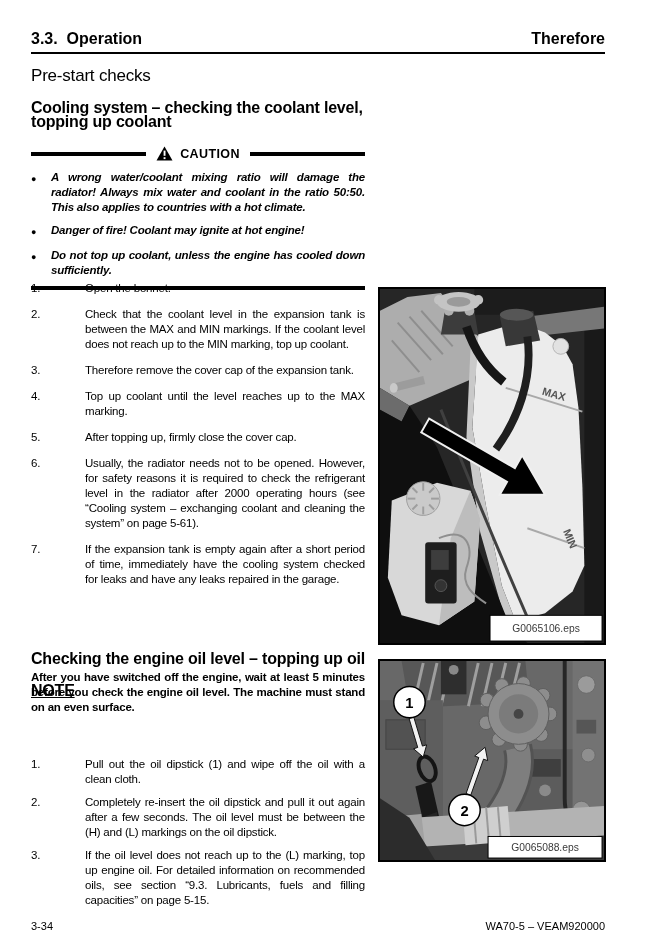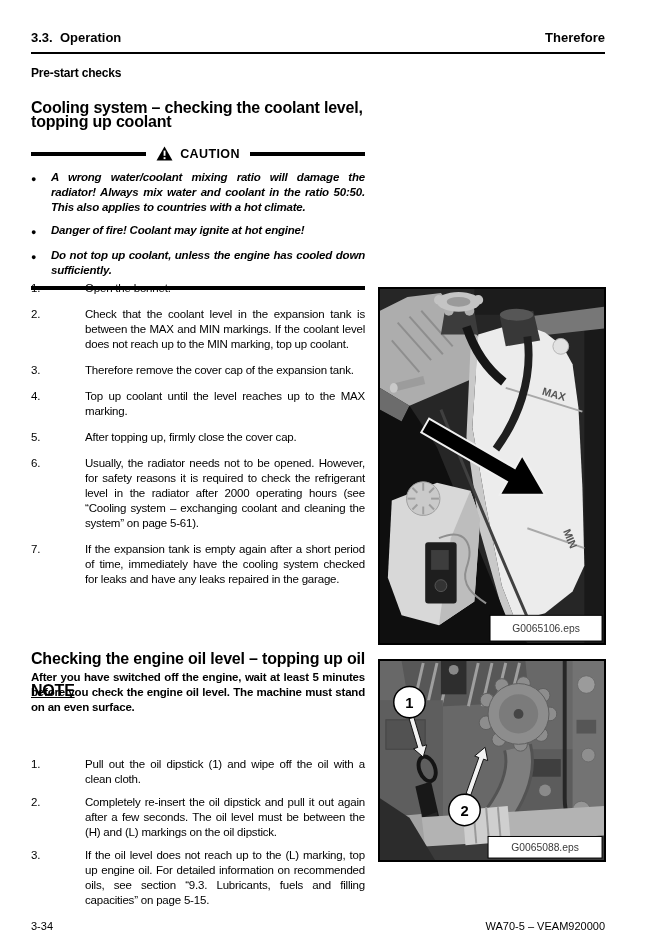--- a/index.html
+++ b/index.html
@@ -3,23 +3,23 @@
 <meta charset="utf-8">
 <style>
   html,body{margin:0;padding:0;}
   body{
     width:650px;height:930px;background:#ffffff;color:#000;
     font-family:"Liberation Sans", sans-serif;
     position:relative;overflow:hidden;
     -webkit-font-smoothing:antialiased;
   }
   .abs{position:absolute;}
-  .hdr{font-size:13px;font-weight:bold;white-space:pre;}
+  .hdr{font-size:16px;font-weight:bold;white-space:pre;}
   .rule{height:2px;background:#000;}
-  .doc-title{font-size:12px;font-weight:bold;letter-spacing:-0.2px;}
+  .doc-title{font-size:17px;font-weight:normal;letter-spacing:-0.2px;}
   .subhead{font-size:16px;font-weight:bold;line-height:13.5px;letter-spacing:-0.2px;}
   .body-txt{font-size:11.5px;line-height:15px;letter-spacing:-0.2px;}
   .bold{font-weight:bold;}
   .just{text-align:justify;}
   
   .caution-head{display:flex;align-items:center;margin-bottom:9px;}
   .caution-bar{flex:1;height:4px;background:#000;}
   .caution-label{font-size:12.5px;font-weight:bold;letter-spacing:0.4px;margin:0 10px 0 5px;}
   .tri{margin-left:10px;margin-right:2px;display:block;}
   .caution-bullets .b-item{display:flex;margin-bottom:8px;}

